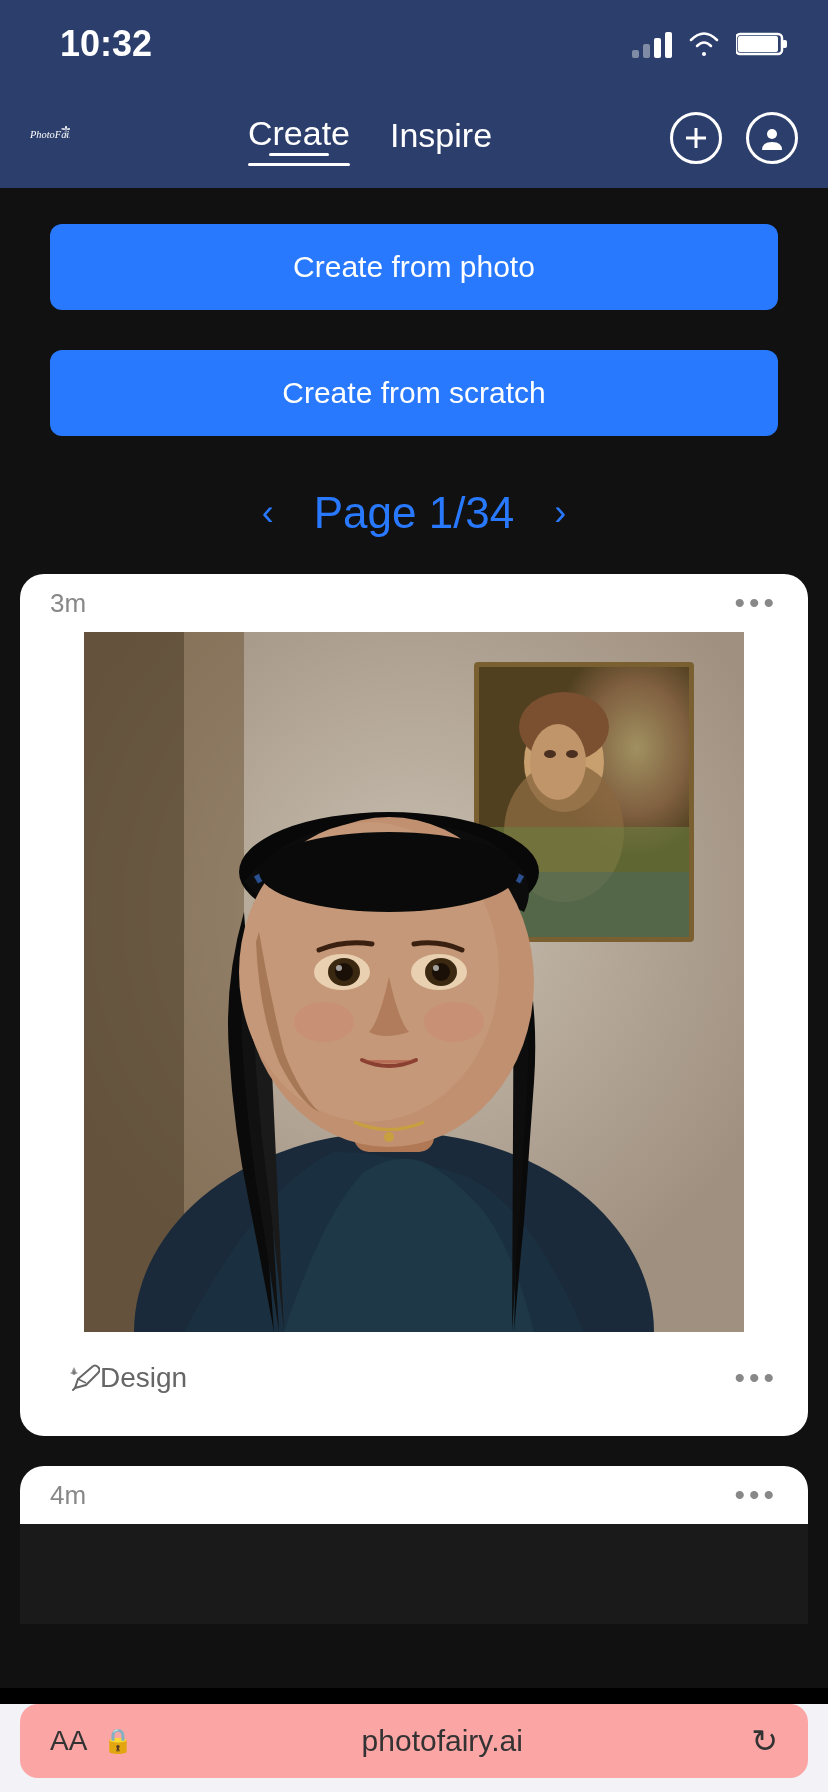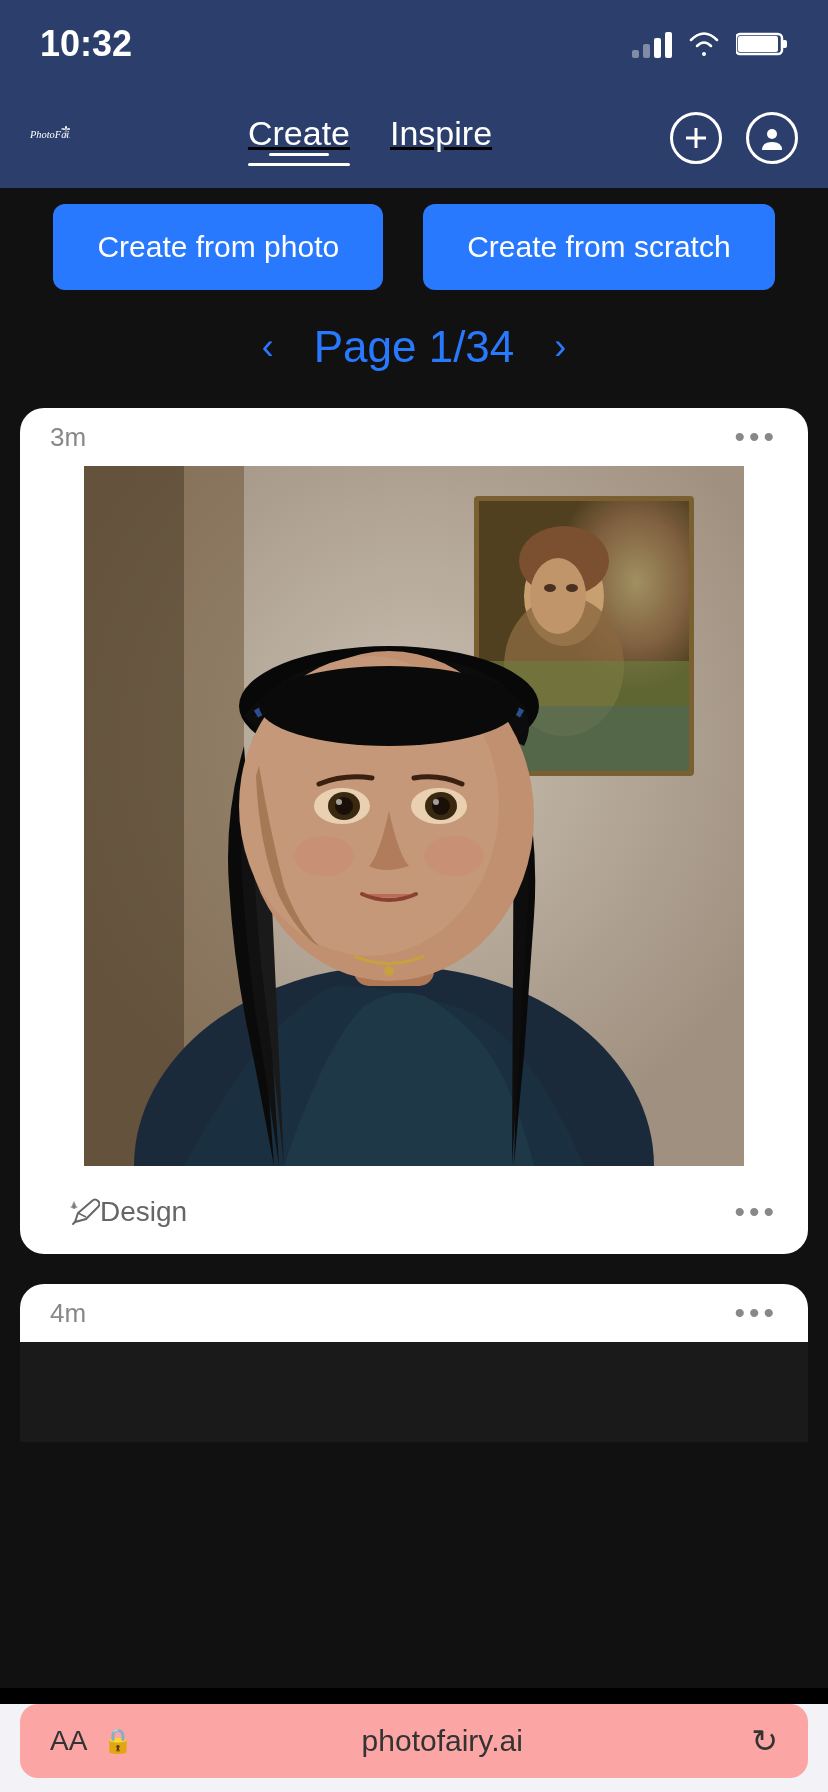--- a/index.html
+++ b/index.html
@@ -19,20 +19,21 @@
       height: 88px;
       display: flex;
       align-items: center;
       justify-content: space-between;
       padding: 0 40px;
     }
     .status-time {
       color: white;
       font-size: 36px;
       font-weight: 600;
+      margin-left: 20px;
     }
     .status-icons {
       display: flex;
       align-items: center;
       gap: 14px;
     }
     .signal-bars {
       display: flex;
       align-items: flex-end;
       gap: 4px;
@@ -60,24 +61,24 @@
     }
     .logo-area {
       flex: 0 0 auto;
     }
     .logo-fairy {
       width: 40px;
       height: 50px;
     }
     .nav-tabs {
       display: flex;
+      align-items: center;
       gap: 40px;
       flex: 1;
       justify-content: center;
-      text-decoration: underline;
     }
     .nav-tab {
       color: white;
       font-size: 34px;
       font-weight: 500;
       padding-bottom: 6px;
       cursor: pointer;
       position: relative;
     }
     .nav-tab.active::after {
@@ -111,22 +112,23 @@
     
     .main-content {
       background: #111;
       min-height: 1500px;
     }
 
     
     .action-buttons {
       display: flex;
       gap: 40px;
-      padding: 16px 50px;
+      padding: 36px 50px;
       justify-content: center;
+      flex-direction: column;
     }
     .btn-primary {
       background: #2979ff;
       color: white;
       border: none;
       border-radius: 12px;
       padding: 26px 44px;
       font-size: 30px;
       font-weight: 500;
       cursor: pointer;
@@ -151,21 +153,21 @@
       font-size: 44px;
       font-weight: 500;
     }
 
     
     .post-card {
       background: white;
       border-radius: 24px;
       margin: 0 20px 30px;
       overflow: hidden;
-      padding-bottom: 16px;
+      padding-bottom: 32px;
     }
 
     .post-meta {
       display: flex;
       justify-content: space-between;
       align-items: center;
       padding: 12px 30px;
       color: #888;
       font-size: 26px;
     }

